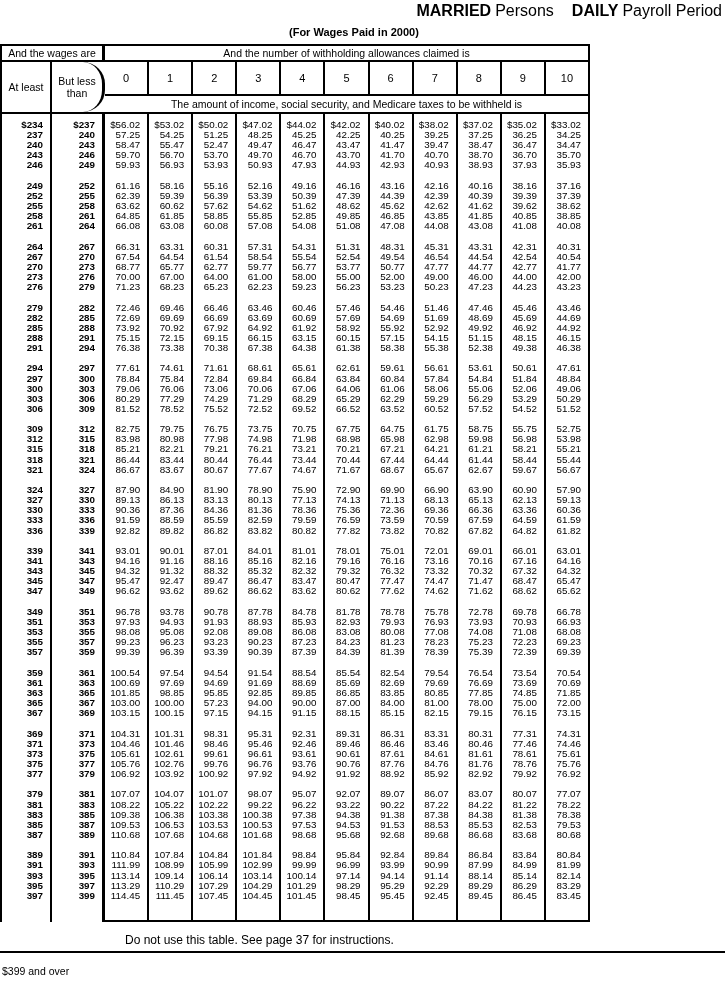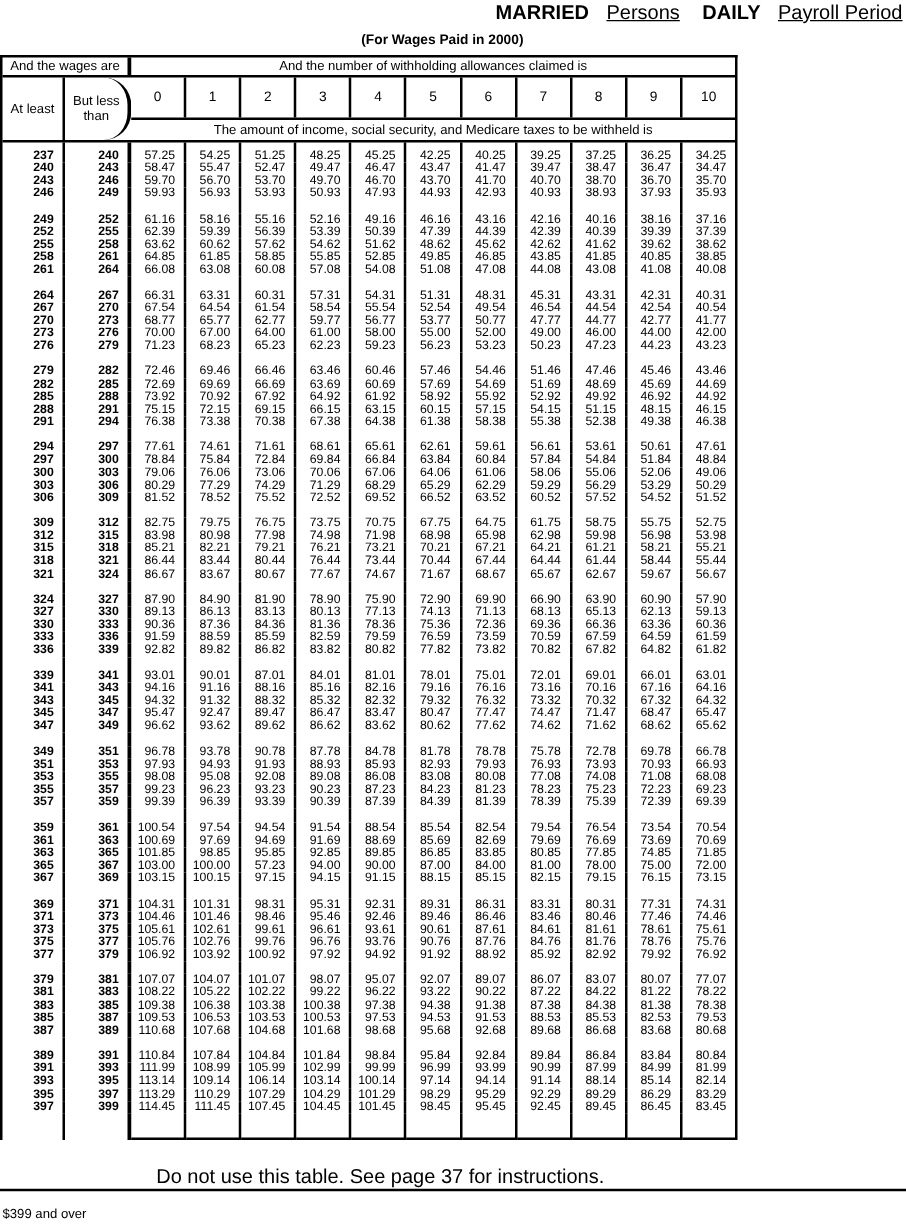--- a/index.html
+++ b/index.html
@@ -1,20 +1,20 @@
 <!DOCTYPE html>
 <html><head>
 <meta charset="utf-8">
 <style>
   html,body{margin:0;padding:0;}
   body{width:725px;height:983px;background:#fff;color:#000;
        font-family:"Liberation Sans",sans-serif;position:relative;overflow:hidden;}
   .title{position:absolute;top:2px;right:3px;font-size:16px;white-space:nowrap;}
   .title .bold{font-weight:bold;}
-  .title .sp1{margin-left:14px;text-decoration:underline;}
+  .title .sp1{margin-left:4px;}
   .title .sp2{margin-left:18px;}
   .subtitle{position:absolute;top:26px;left:289px;font-size:11px;font-weight:bold;}
 
   .table{position:absolute;top:44px;left:0;width:590px;
          border:2px solid #000;border-bottom:none;box-sizing:border-box;}
   .table *{box-sizing:border-box;}
 
   .hdr1{display:flex;height:16px;border-bottom:2px solid #000;}
   .h-wages{width:103px;border-right:3px solid #000;text-align:center;
            font-size:10.5px;line-height:14px;}
@@ -39,21 +39,21 @@
   .row.filler{height:21px;}
   .row div{text-align:right;padding-right:7px;font-size:9.8px;
            line-height:10.1px;overflow:hidden;white-space:nowrap;}
   .cw0{width:50px;border-right:2px solid #000;font-weight:bold;}
   .cw1{width:53px;border-right:3px solid #000;font-weight:bold;}
   .cv{flex:1;border-right:2px solid #000;}
   .cv:last-child{border-right:none;}
   .filler .cv{border-bottom:2px solid #000;}
 
   .f-left{position:absolute;top:933px;left:2px;font-size:10.5px;margin-top:32px;}
-  .f-note{position:absolute;top:933px;left:125px;font-size:16px;}
+  .f-note{position:absolute;top:933px;left:125px;font-size:12px;}
   .bottom-rule{position:absolute;top:951px;left:0;width:725px;height:2px;background:#000;}
 </style>
 </head>
 <body>
 
 <div class="title">
   <span class="bold">MARRIED</span><span class="sp1">Persons</span><span class="bold sp2">DAILY</span><span class="sp1">Payroll Period</span>
 </div>
 <div class="subtitle">(For Wages Paid in 2000)</div>
 
@@ -92,20 +92,35 @@
         <div class="cv"></div>
         <div class="cv"></div>
         <div class="cv"></div>
         <div class="cv"></div>
         <div class="cv"></div>
         <div class="cv"></div>
         <div class="cv"></div>
         <div class="cv"></div>
       </div>
       <div class="row">
+        <div class="cw0">$234</div>
+        <div class="cw1">$237</div>
+        <div class="cv">$56.02</div>
+        <div class="cv">$53.02</div>
+        <div class="cv">$50.02</div>
+        <div class="cv">$47.02</div>
+        <div class="cv">$44.02</div>
+        <div class="cv">$42.02</div>
+        <div class="cv">$40.02</div>
+        <div class="cv">$38.02</div>
+        <div class="cv">$37.02</div>
+        <div class="cv">$35.02</div>
+        <div class="cv">$33.02</div>
+      </div>
+      <div class="row">
         <div class="cw0">237</div>
         <div class="cw1">240</div>
         <div class="cv">57.25</div>
         <div class="cv">54.25</div>
         <div class="cv">51.25</div>
         <div class="cv">48.25</div>
         <div class="cv">45.25</div>
         <div class="cv">42.25</div>
         <div class="cv">40.25</div>
         <div class="cv">39.25</div>

